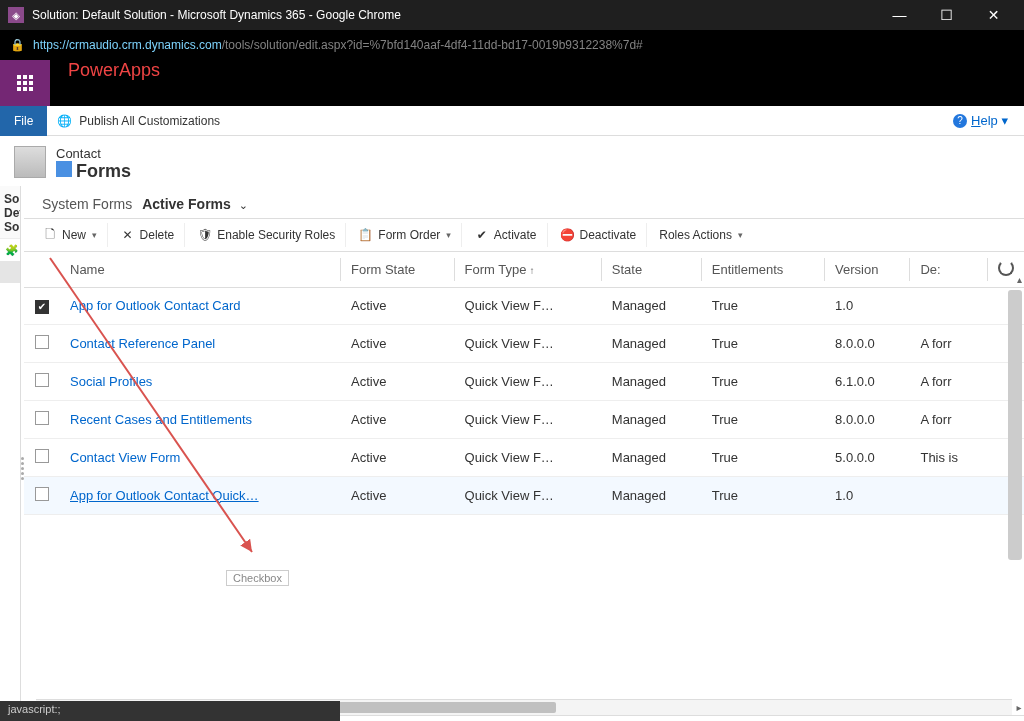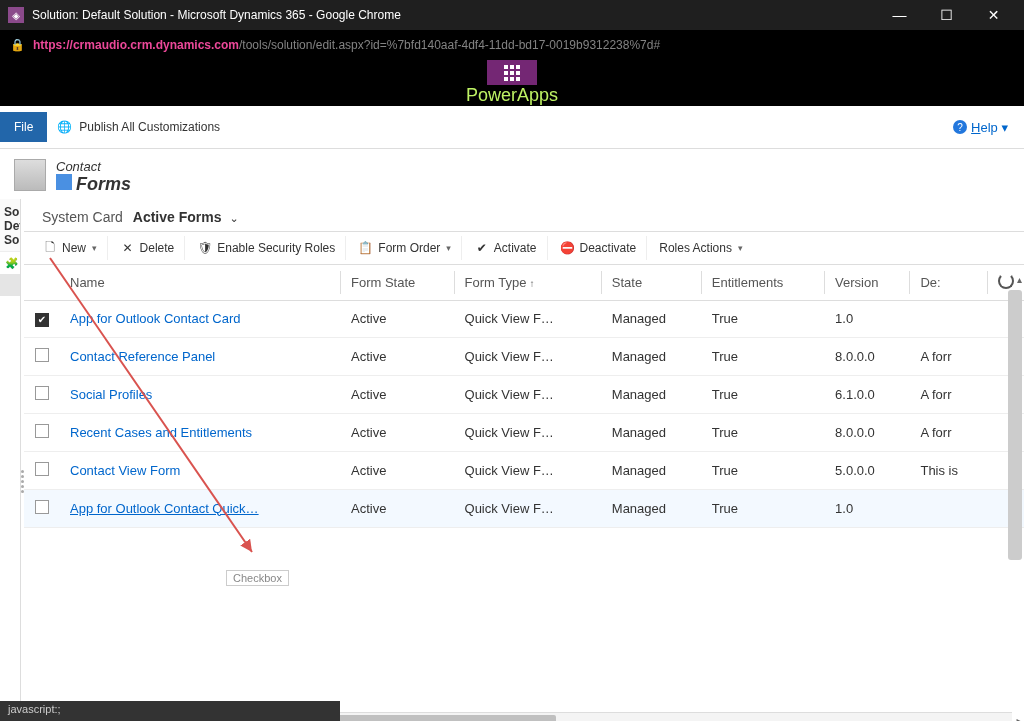--- a/index.html
+++ b/index.html
@@ -5,40 +5,40 @@
 * { box-sizing: border-box; margin: 0; padding: 0; }
 body { font-family: "Segoe UI", Tahoma, sans-serif; font-size: 13px; color: #333; overflow: hidden; width: 1024px; height: 721px; background: #fff; position: relative; }
 
 
 .titlebar { background: #1f1f1f; color: #fff; height: 30px; display: flex; align-items: center; padding: 0 8px; font-size: 12px; }
 .titlebar .favicon { width: 16px; height: 16px; background: #8b4a8b; margin-right: 8px; display: flex; align-items: center; justify-content: center; font-size: 10px; }
 .titlebar .win-controls { margin-left: auto; display: flex; gap: 2px; }
 .titlebar .win-btn { width: 45px; height: 30px; display: flex; align-items: center; justify-content: center; color: #fff; font-size: 14px; }
 .addressbar { background: #000; color: #c9c9c9; height: 30px; display: flex; align-items: center; padding: 0 10px; font-size: 12px; }
 .addressbar .lock { margin-right: 8px; }
-.addressbar .url-host { color: #ec4899; font-weight: bold; }
+.addressbar .url-host { color: #7dd3fc; }
 .addressbar .url-path { color: #838383; }
 
 
-.headerbar { background: #000; color: #bef264; height: 46px; display: flex; align-items: center; flex-direction: column; }
+.headerbar { background: #000; color: #ef4444; height: 46px; display: flex; align-items: flex-start; }
 .waffle { width: 50px; height: 46px; background: #742774; display: flex; align-items: center; justify-content: center; }
 .waffle-icon { display: grid; grid-template-columns: repeat(3,4px); gap: 2px; }
 .waffle-icon span { width: 4px; height: 4px; background: #fff; }
 .brand { font-size: 18px; padding: 0 18px; }
 
 
-.ribbon { height: 43px; background: #fff; border-bottom: 1px solid #ddd; display: flex; align-items: center; }
+.ribbon { height: 30px; background: #fff; border-bottom: 1px solid #ddd; display: flex; align-items: center; }
 .file-btn { background: #2266aa; color: #fff; padding: 6px 14px; font-size: 12px; height: 30px; display: flex; align-items: center; }
 .ribbon-item { display: flex; align-items: center; gap: 6px; padding: 0 10px; font-size: 12px; }
 .ribbon-item .icon { width: 16px; height: 16px; display: inline-flex; align-items: center; justify-content: center; }
 .ribbon .help { margin-left: auto; padding-right: 16px; display: flex; align-items: center; gap: 4px; color: #0066cc; }
 .help .qmark { width: 14px; height: 14px; border-radius: 50%; background: #2277dd; color: #fff; display: flex; align-items: center; justify-content: center; font-size: 10px; }
 
 
-.entity-header { padding: 10px 0 4px 14px; display: flex; gap: 10px; font-style: italic; }
+.entity-header { padding: 10px 0 4px 14px; display: flex; gap: 10px; }
 .entity-header .big-icon { width: 32px; height: 32px; background: linear-gradient(#ddd,#bbb); border: 1px solid #aaa; }
 .entity-header .small-icon { width: 16px; height: 16px; background: #4a90e2; display: inline-block; margin-right: 4px; }
 .entity-header .name { font-size: 13px; }
 .entity-header .sub { font-size: 18px; font-weight: 600; }
 
 
 .body { display: flex; height: calc(721px - 30px - 30px - 46px - 30px - 20px); }
 .sidebar { width: 190px; border-right: 1px solid #ddd; overflow-y: auto; font-size: 12px; }
 .sidebar-title { font-weight: 600; padding: 6px 6px 4px 4px; border-bottom: 1px solid #eee; background: #fafafa; }
 .tree { list-style: none; }
@@ -189,21 +189,21 @@
   <div class="splitter">
     <span></span>
       <span></span>
       <span></span>
       <span></span>
       <span></span>
   </div>
 
   <div class="main">
     <div class="breadcrumb-row">
-      <span class="bc1">System Card</span>
+      <span class="bc1">System Forms</span>
       <span class="bc2">Active Forms</span>
       <span class="chev">⌄</span>
     </div>
 
     <div class="toolbar">
       <div class="tbtn">
           <span class="ticon2">🗋</span>
           <span>New</span>
           <span class="caret">▾</span>
         </div>

